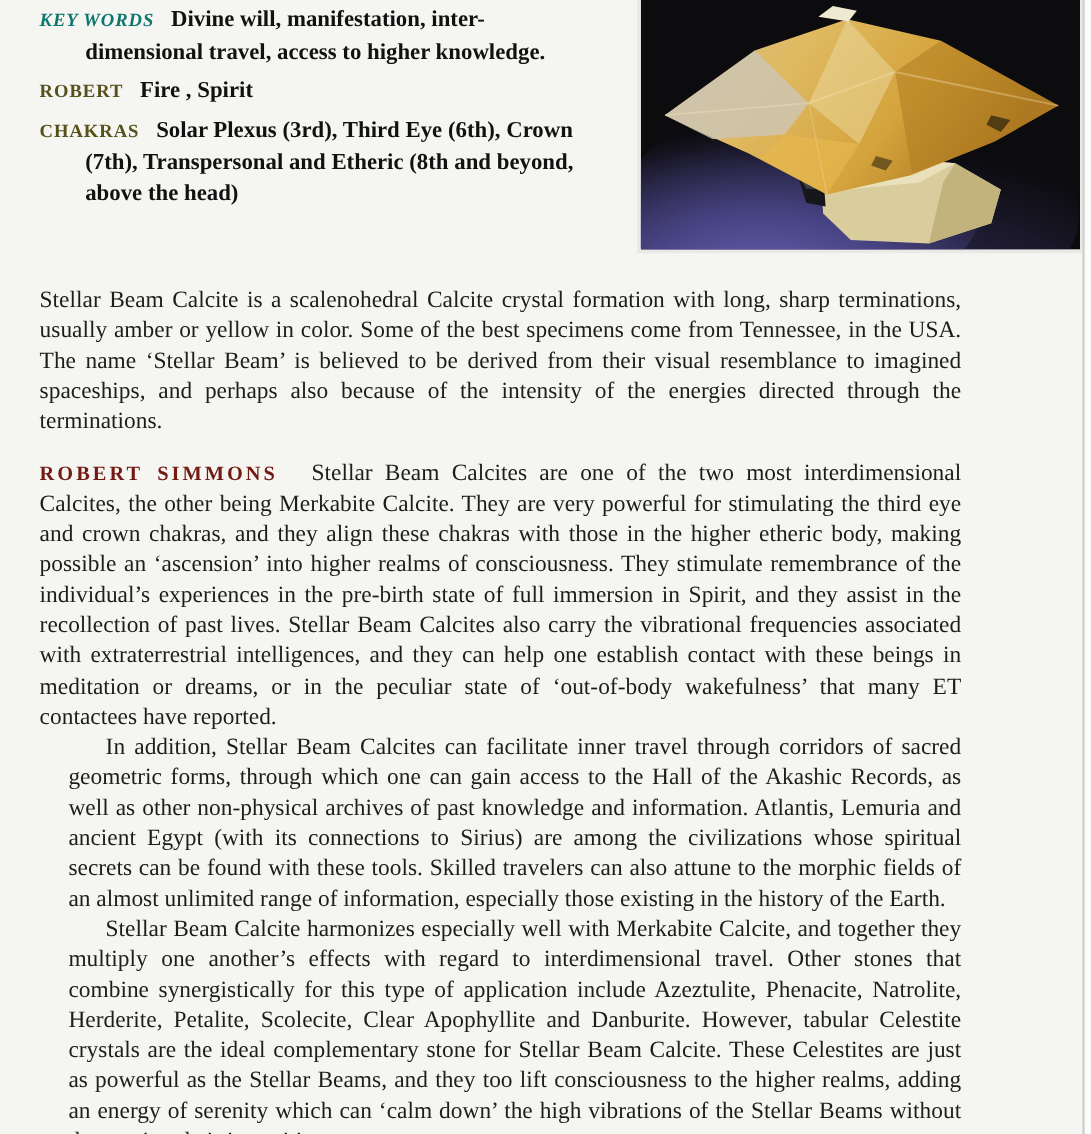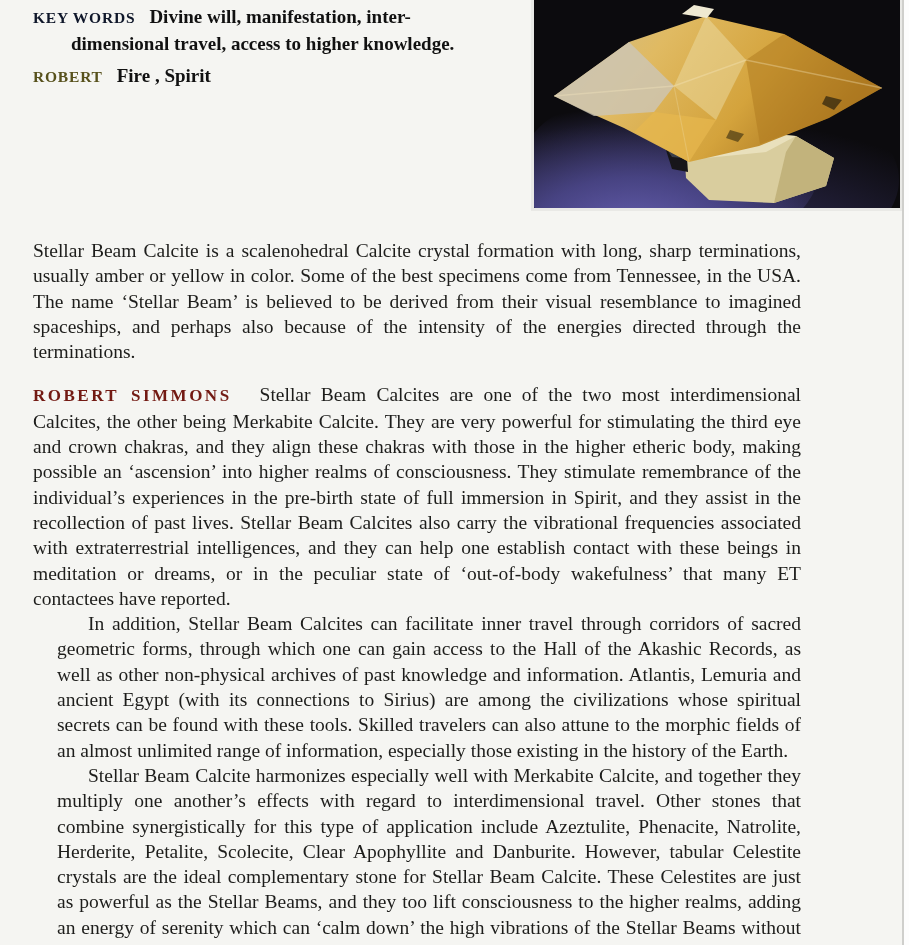--- a/index.html
+++ b/index.html
@@ -51,27 +51,30 @@
   }
 </style>
 </head>
 <body>
 
 <div class="page">
 
   <div class="header-left">
 
     <div class="prop">
-      <span class="label" style="color:#0f172a;">KEY WORDS</span><span>Divine will, manifestation, inter-dimensional travel, access to higher knowledge.</span>
+      <span class="label" style="color:#0f766e;font-style:italic;">KEY WORDS</span><span>Divine will, manifestation, inter-dimensional travel, access to higher knowledge.</span>
     </div>
 
     <div class="prop">
       <span class="label" style="color:#57511c;">ROBERT</span><span>Fire , Spirit</span>
     </div>
 
+    <div class="prop">
+      <span class="label" style="color:#57511c;">CHAKRAS</span><span>Solar Plexus (3rd), Third Eye (6th), Crown (7th), Transpersonal and Etheric (8th and beyond, above the head)</span>
+    </div>
   </div>
 
   <figure class="photo">
     <svg viewBox="0 0 366 208" aria-hidden="true">
       <defs>
         <radialGradient id="glow1" cx="0.38" cy="0.88" r="0.75">
           <stop offset="0%" stop-color="#6a63b5" stop-opacity="0.95"></stop>
           <stop offset="45%" stop-color="#55509d" stop-opacity="0.75"></stop>
           <stop offset="100%" stop-color="#55509d" stop-opacity="0"></stop>
         </radialGradient>

